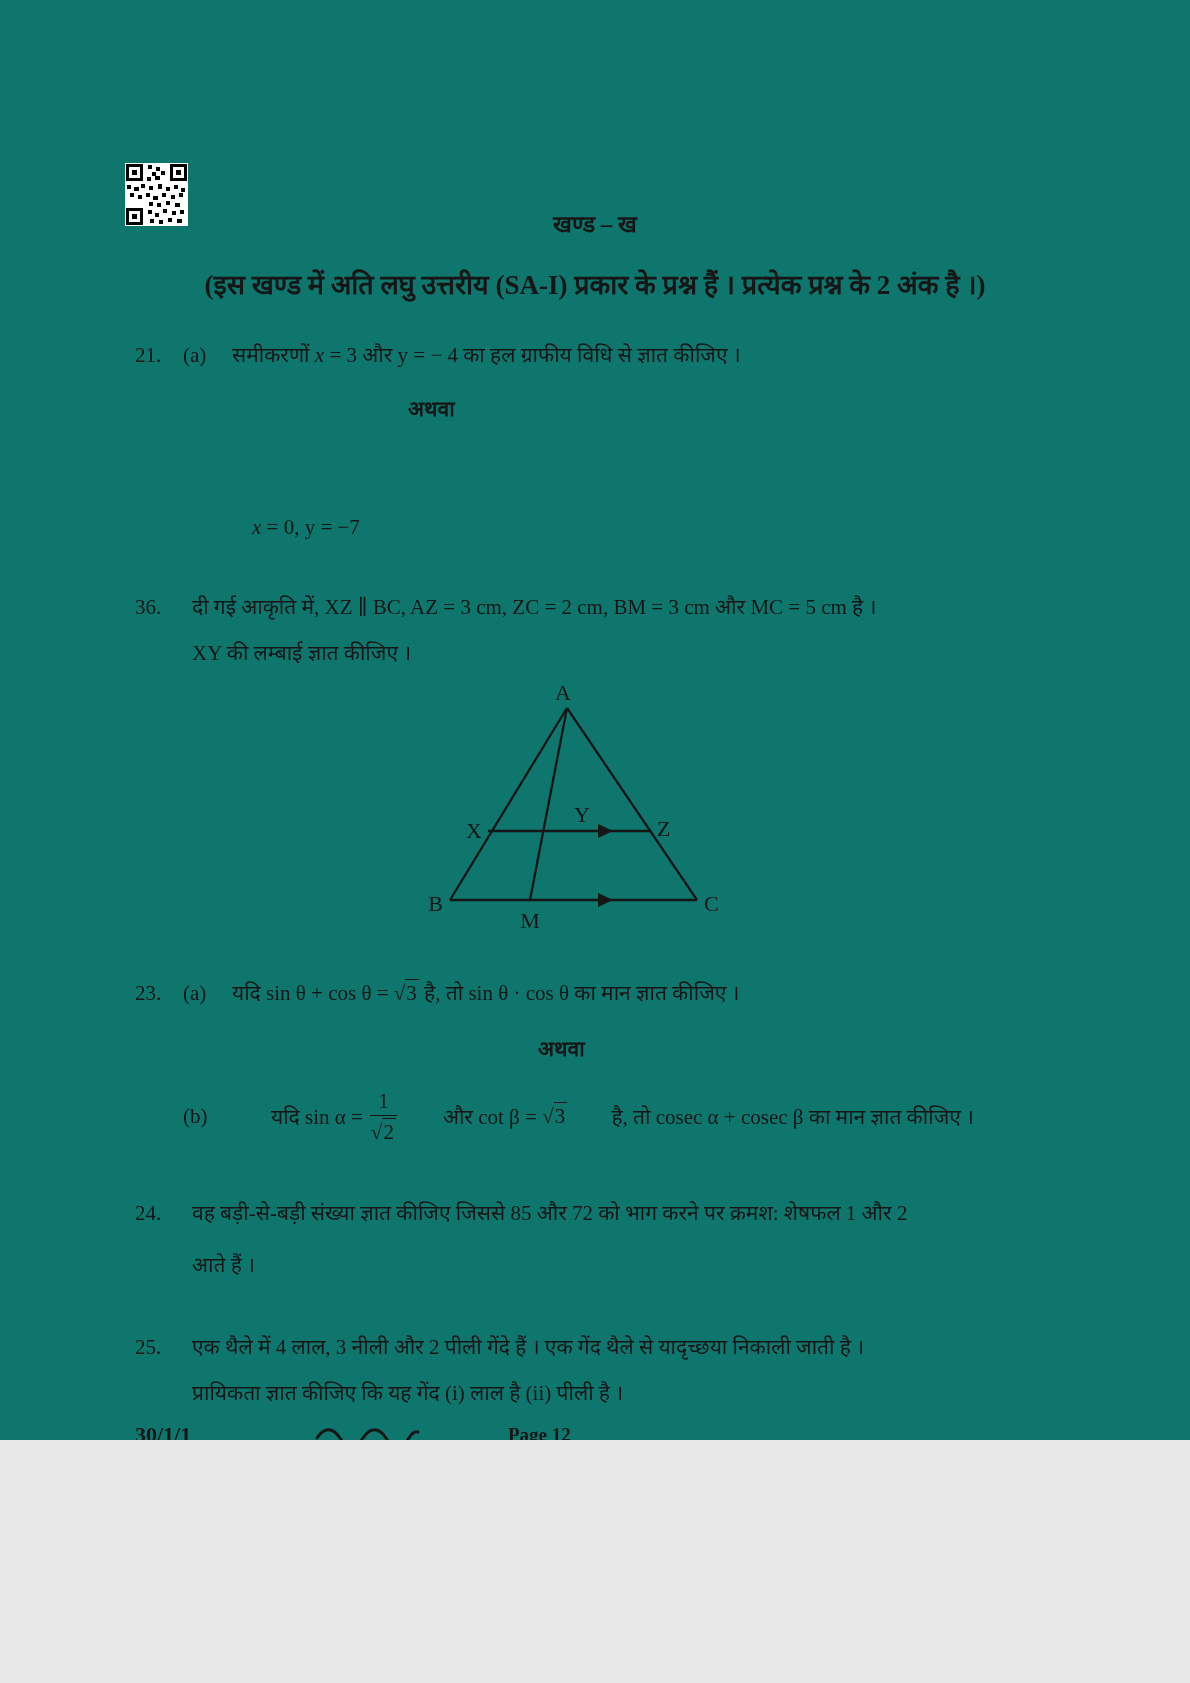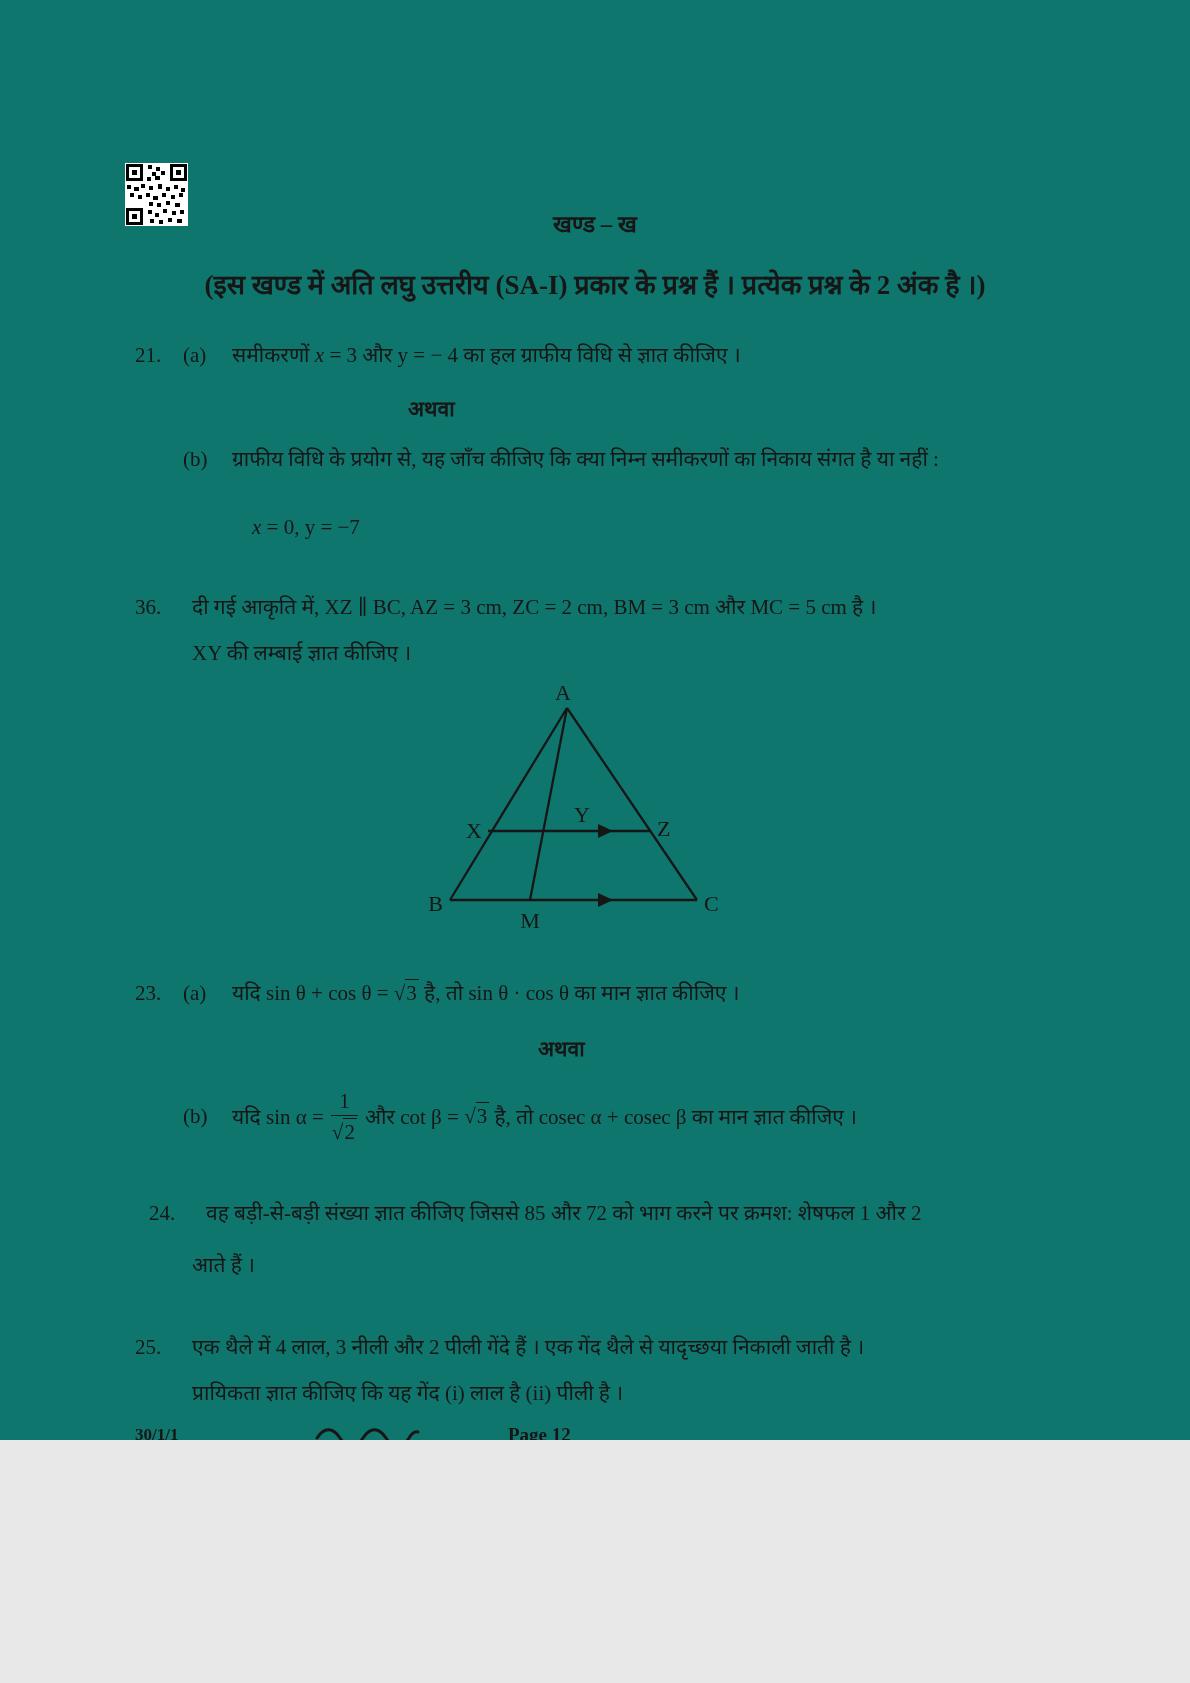--- a/index.html
+++ b/index.html
@@ -20,21 +20,21 @@
   }
   .bold{font-weight:bold;}
   .center{left:0;width:1190px;text-align:center;}
   .qnum{display:inline-block;width:57px;}
   .qnum-n{display:inline-block;width:48px;}
   .plbl{display:inline-block;width:49px;}
   .mvar{font-style:italic;}
   .sqrt{white-space:nowrap;}
   .sq-body{border-top:1.6px solid #161616;padding:1px 2px 0 1px;}
   .fleft{display:flex;align-items:center;position:absolute;font-size:21px;}
-  .pre{white-space:pre;}
+  .pre{white-space:pre;margin-left:39px;}
   .frac{display:inline-flex;flex-direction:column;align-items:center;text-align:center;margin:0 2px;}
   .frac .num{display:block;padding:0 8px 1px;border-bottom:1.6px solid #161616;line-height:26px;}
   .frac .den{display:block;padding-top:3px;line-height:26px;}
   svg text{font-family:"Liberation Serif","DejaVu Serif",serif;font-size:22px;fill:#161616;}
   .figline{stroke:#161616;stroke-width:2.3;fill:none;}
   .arrow{fill:#161616;stroke:none;}
   .qr{position:absolute;left:125px;top:163px;}
   .squig{position:absolute;}
 </style>
 </head>
@@ -96,23 +96,20 @@
   <div class="line bold center" style="top:208px;font-size:23px;">खण्ड – ख</div>
 
   <div class="line bold center" style="top:268px;font-size:27px;">(इस खण्ड में अति लघु उत्तरीय (SA-I) प्रकार के प्रश्न हैं । प्रत्येक प्रश्न के 2 अंक है ।)</div>
 
   <div class="line" style="left:135px;top:338px;">
     <span class="qnum-n">21.</span><span class="plbl">(a)</span><span><span>समीकरणों </span><span class="mvar">x</span><span> = 3 और y = − 4 का हल ग्राफीय विधि से ज्ञात कीजिए ।</span></span>
   </div>
 
   <div class="line bold" style="left:408px;top:392px;">अथवा</div>
 
-  <div class="line" style="left:183px;top:442px;">
-    <span class="plbl">(b)</span><span>ग्राफीय विधि के प्रयोग से, यह जाँच कीजिए कि क्या निम्न समीकरणों का निकाय संगत है या नहीं :</span>
-  </div>
   <div class="line" style="left:252px;top:510px;">
     <span class="mvar">x</span><span> = 0, y = −7</span>
   </div>
 
   <div class="line" style="left:135px;top:590px;">
     <span class="qnum">36.</span><span>दी गई आकृति में, XZ ∥ BC, AZ = 3 cm, ZC = 2 cm, BM = 3 cm और MC = 5 cm है ।</span>
   </div>
   <div class="line" style="left:192px;top:636px;">XY की लम्बाई ज्ञात कीजिए ।</div>
 
   <svg style="position:absolute;left:410px;top:658px;" width="330" height="285" viewBox="0 0 330 285">
@@ -148,29 +145,29 @@
     <span class="pre">यदि sin α = </span>
     <span class="frac">
       <span class="num">1</span>
       <span class="den"><span class="sqrt"><span class="sq-sign">√</span><span class="sq-body">2</span></span></span>
     </span>
     <span class="pre"> और cot β = </span>
     <span class="sqrt"><span class="sq-sign">√</span><span class="sq-body">3</span></span>
     <span class="pre"> है, तो cosec α + cosec β का मान ज्ञात कीजिए ।</span>
   </div>
 
-  <div class="line" style="left:149px;top:1196px;">
+  <div class="line" style="left:135px;top:1196px;">
     <span class="qnum">24.</span><span>वह बड़ी-से-बड़ी संख्या ज्ञात कीजिए जिससे 85 और 72 को भाग करने पर क्रमश: शेषफल 1 और 2</span>
   </div>
   <div class="line" style="left:192px;top:1248px;">आते हैं ।</div>
 
   <div class="line" style="left:135px;top:1330px;">
     <span class="qnum">25.</span><span>एक थैले में 4 लाल, 3 नीली और 2 पीली गेंदे हैं । एक गेंद थैले से यादृच्छया निकाली जाती है ।</span>
   </div>
   <div class="line" style="left:192px;top:1376px;">प्रायिकता ज्ञात कीजिए कि यह गेंद (i) लाल है (ii) पीली है ।</div>
 
-  <div class="line bold" style="left:135px;top:1418px;font-size:17px;">30/1/1</div>
+  <div class="line bold" style="left:135px;top:1418px;font-size:22px;">30/1/1</div>
   <svg class="squig" style="left:313px;top:1424px;" width="110" height="24" viewBox="0 0 110 24">
     <path d="M4,14 C11,3 20,3 27,14 C34,25 43,25 50,14 C57,3 66,3 73,14 C80,25 89,25 96,14 C99,9 102,7 105,8" fill="none" stroke="#161616" stroke-width="3" stroke-linecap="round"></path>
   </svg>
   <div class="line bold" style="left:508px;top:1418px;font-size:19px;">Page 12</div>
 
 </div>
 
 </body></html>

